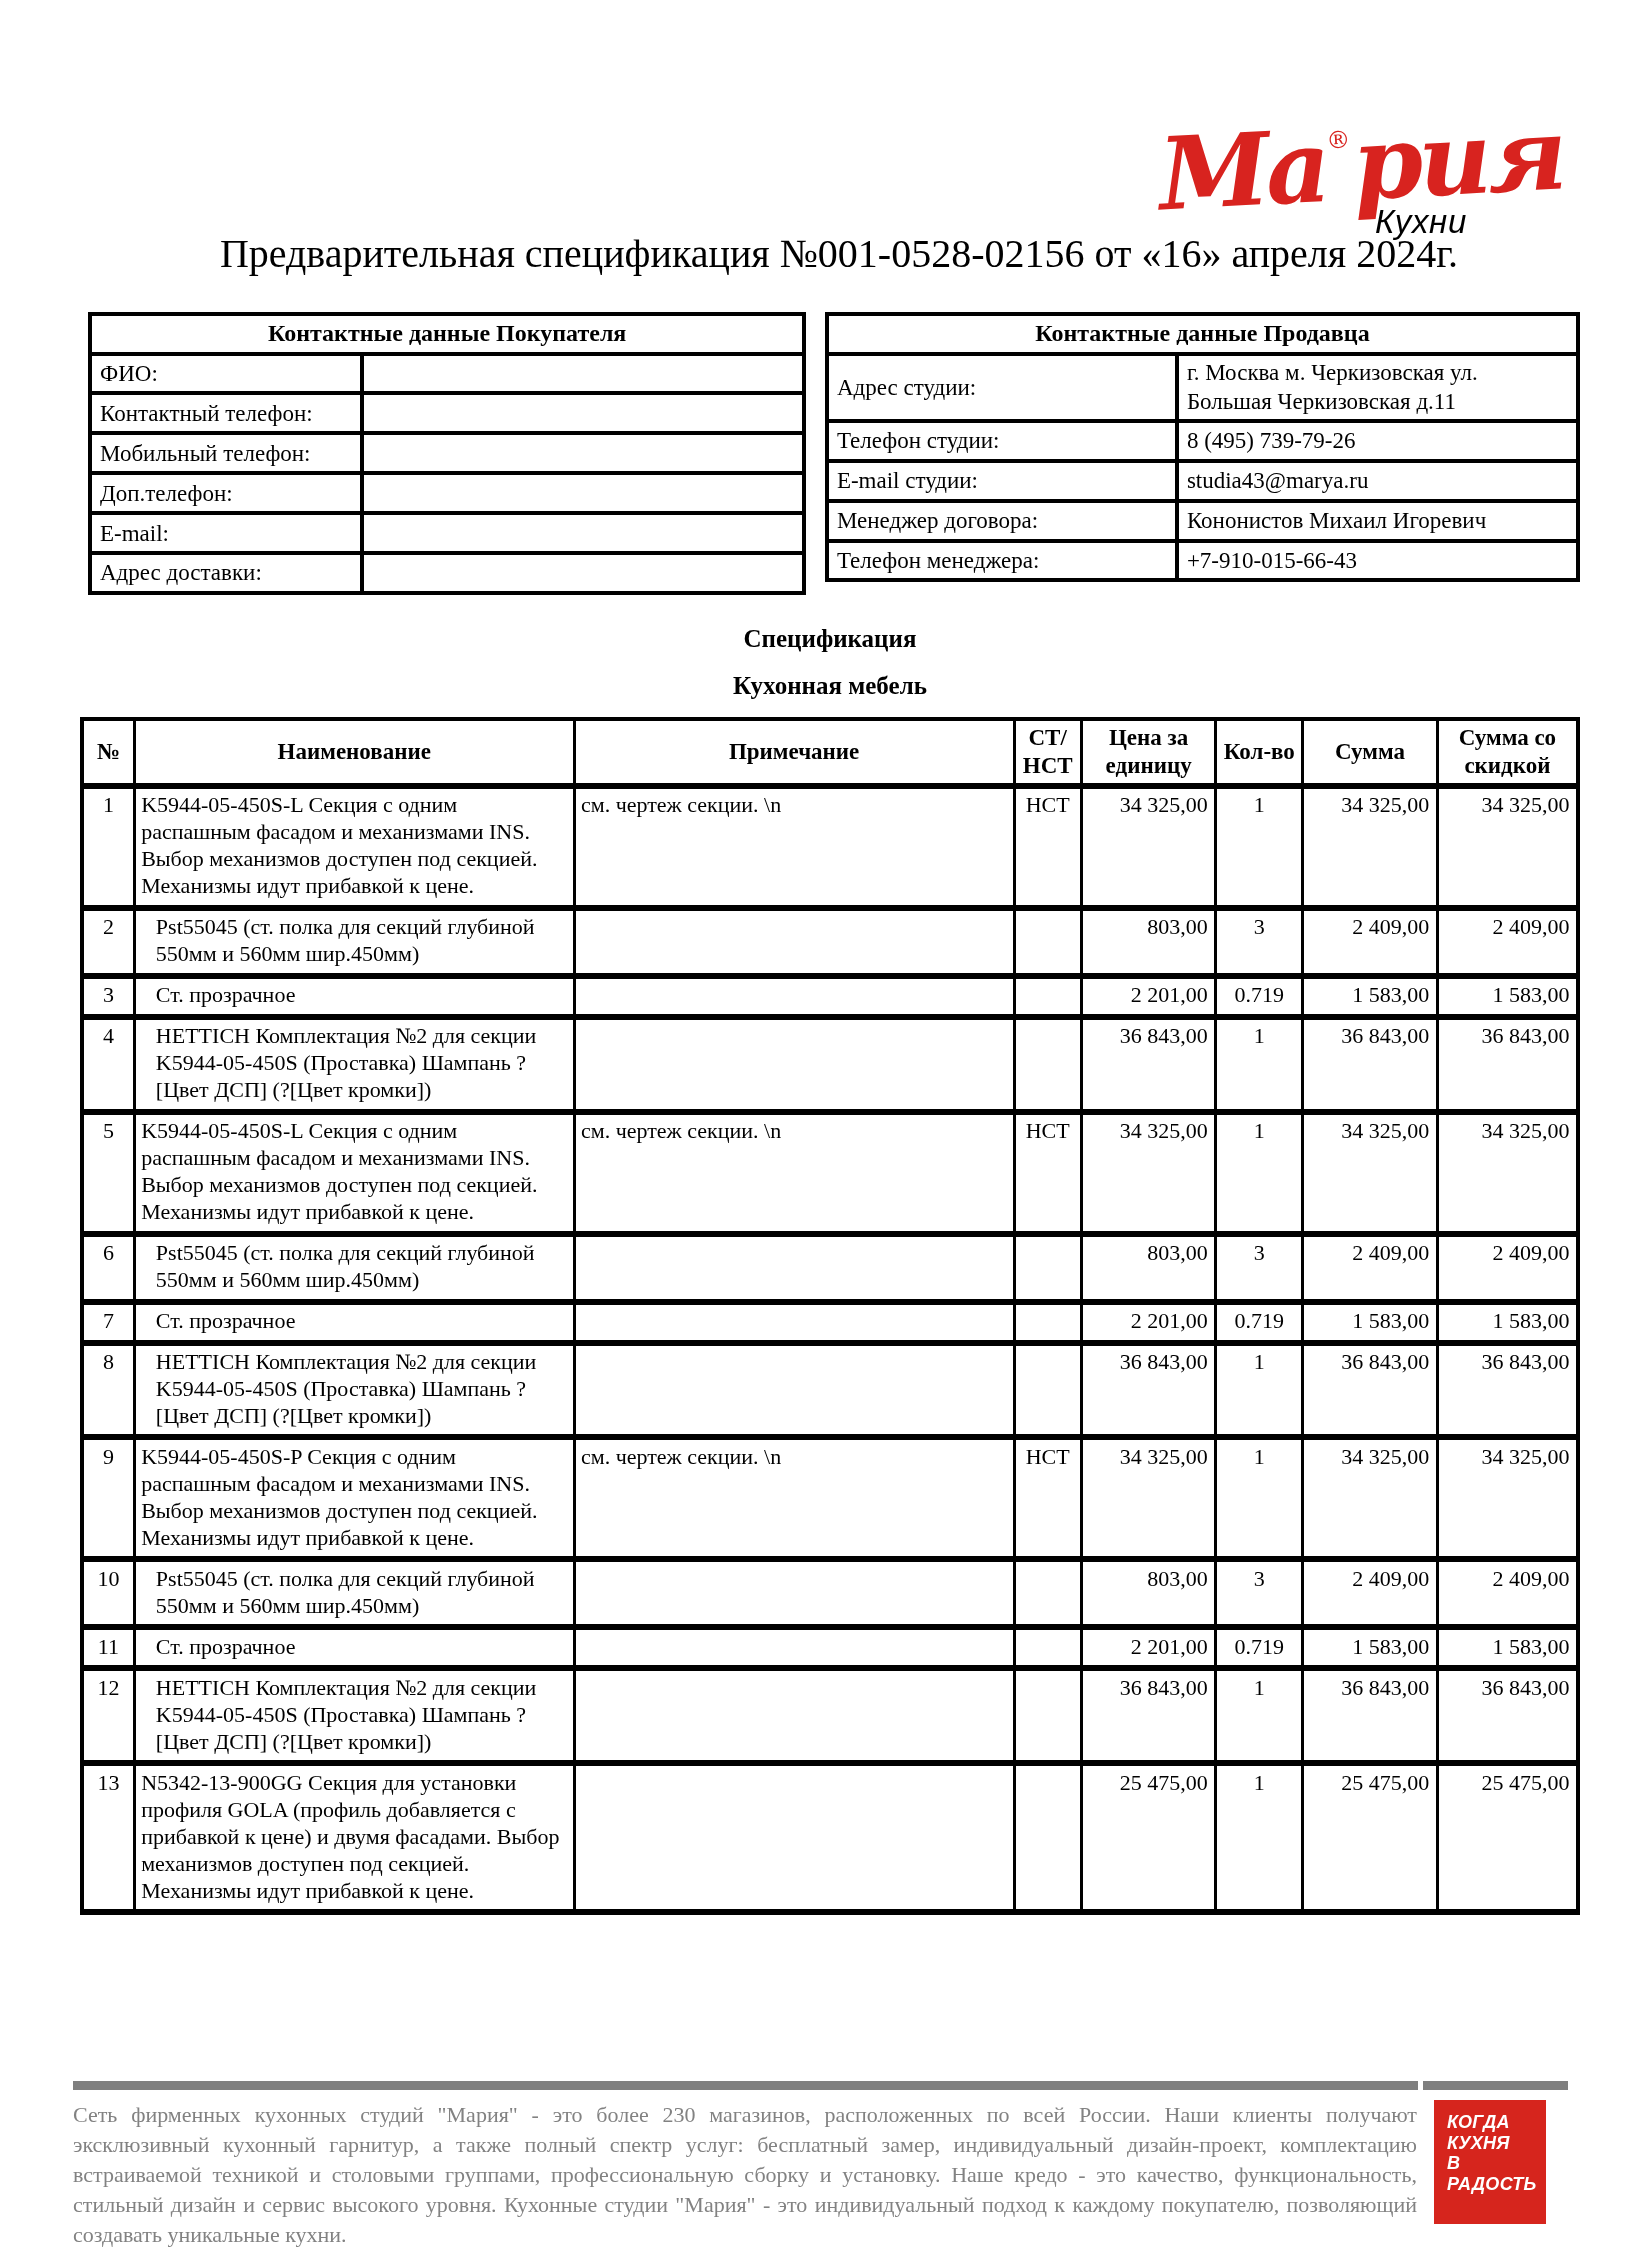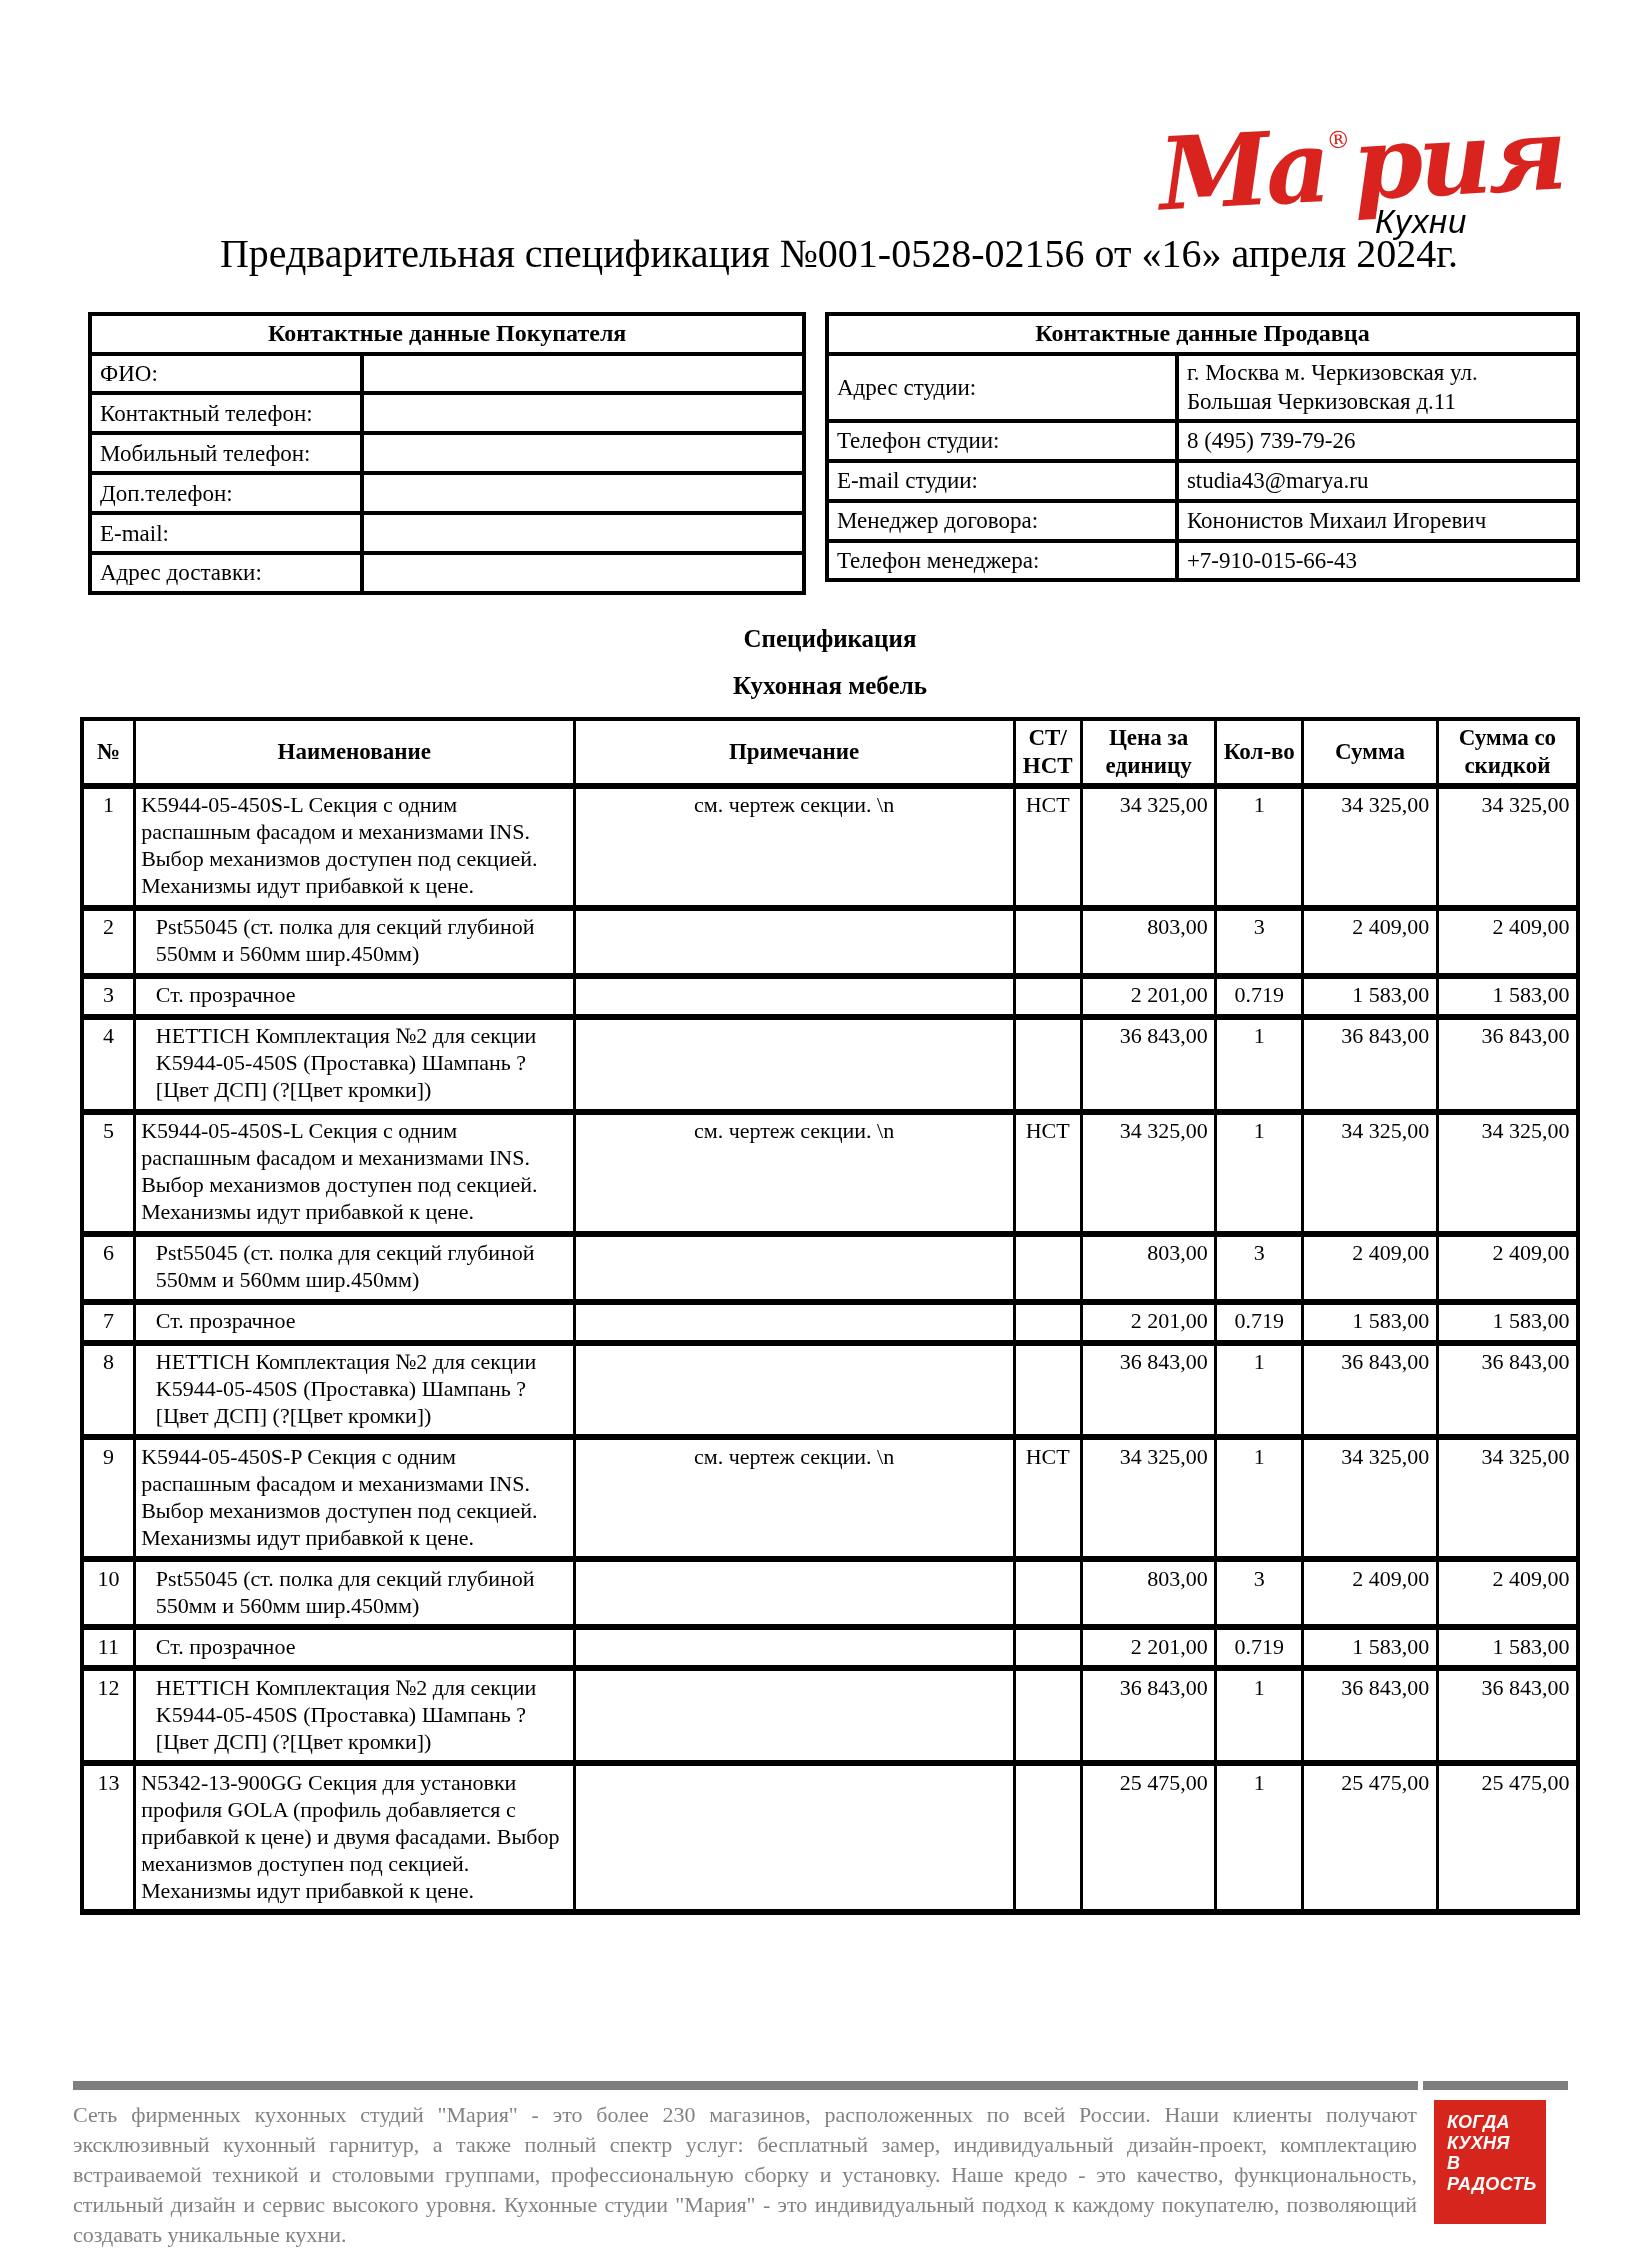--- a/index.html
+++ b/index.html
@@ -65,21 +65,21 @@
     font-size:23px;font-weight:bold;line-height:28px;
     padding:2.7px 2.7px;text-align:center;vertical-align:middle;
   }
   table.spec td{
     border:3.3px solid #000;border-top:6.6px solid #000;border-bottom:6.6px solid #000;
     font-size:22px;line-height:27px;padding:2.7px 5.3px 5.3px 5.3px;vertical-align:top;
   }
   table.spec td.num{text-align:center;padding-left:1.3px;padding-right:1.3px;}
   table.spec td.name{text-align:left;}
   table.spec td.name.indent{padding-left:20px;}
-  table.spec td.note{text-align:center;}
+  table.spec td.note{text-align:left;}
   table.spec td.st{text-align:center;}
   table.spec td.qty{text-align:center;}
   table.spec td.price,table.spec td.sum,table.spec td.sum_discount{
     text-align:right;padding-right:6.6px;white-space:nowrap;
   }
   
   .footer{position:absolute;top:2081px;left:73px;width:1495px;}
   .footer-rule{display:flex;gap:5.3px;height:8.6px;}
   .rule-long{flex:1;background:#7f7f7f;}
   .rule-short{width:145px;background:#7f7f7f;}

